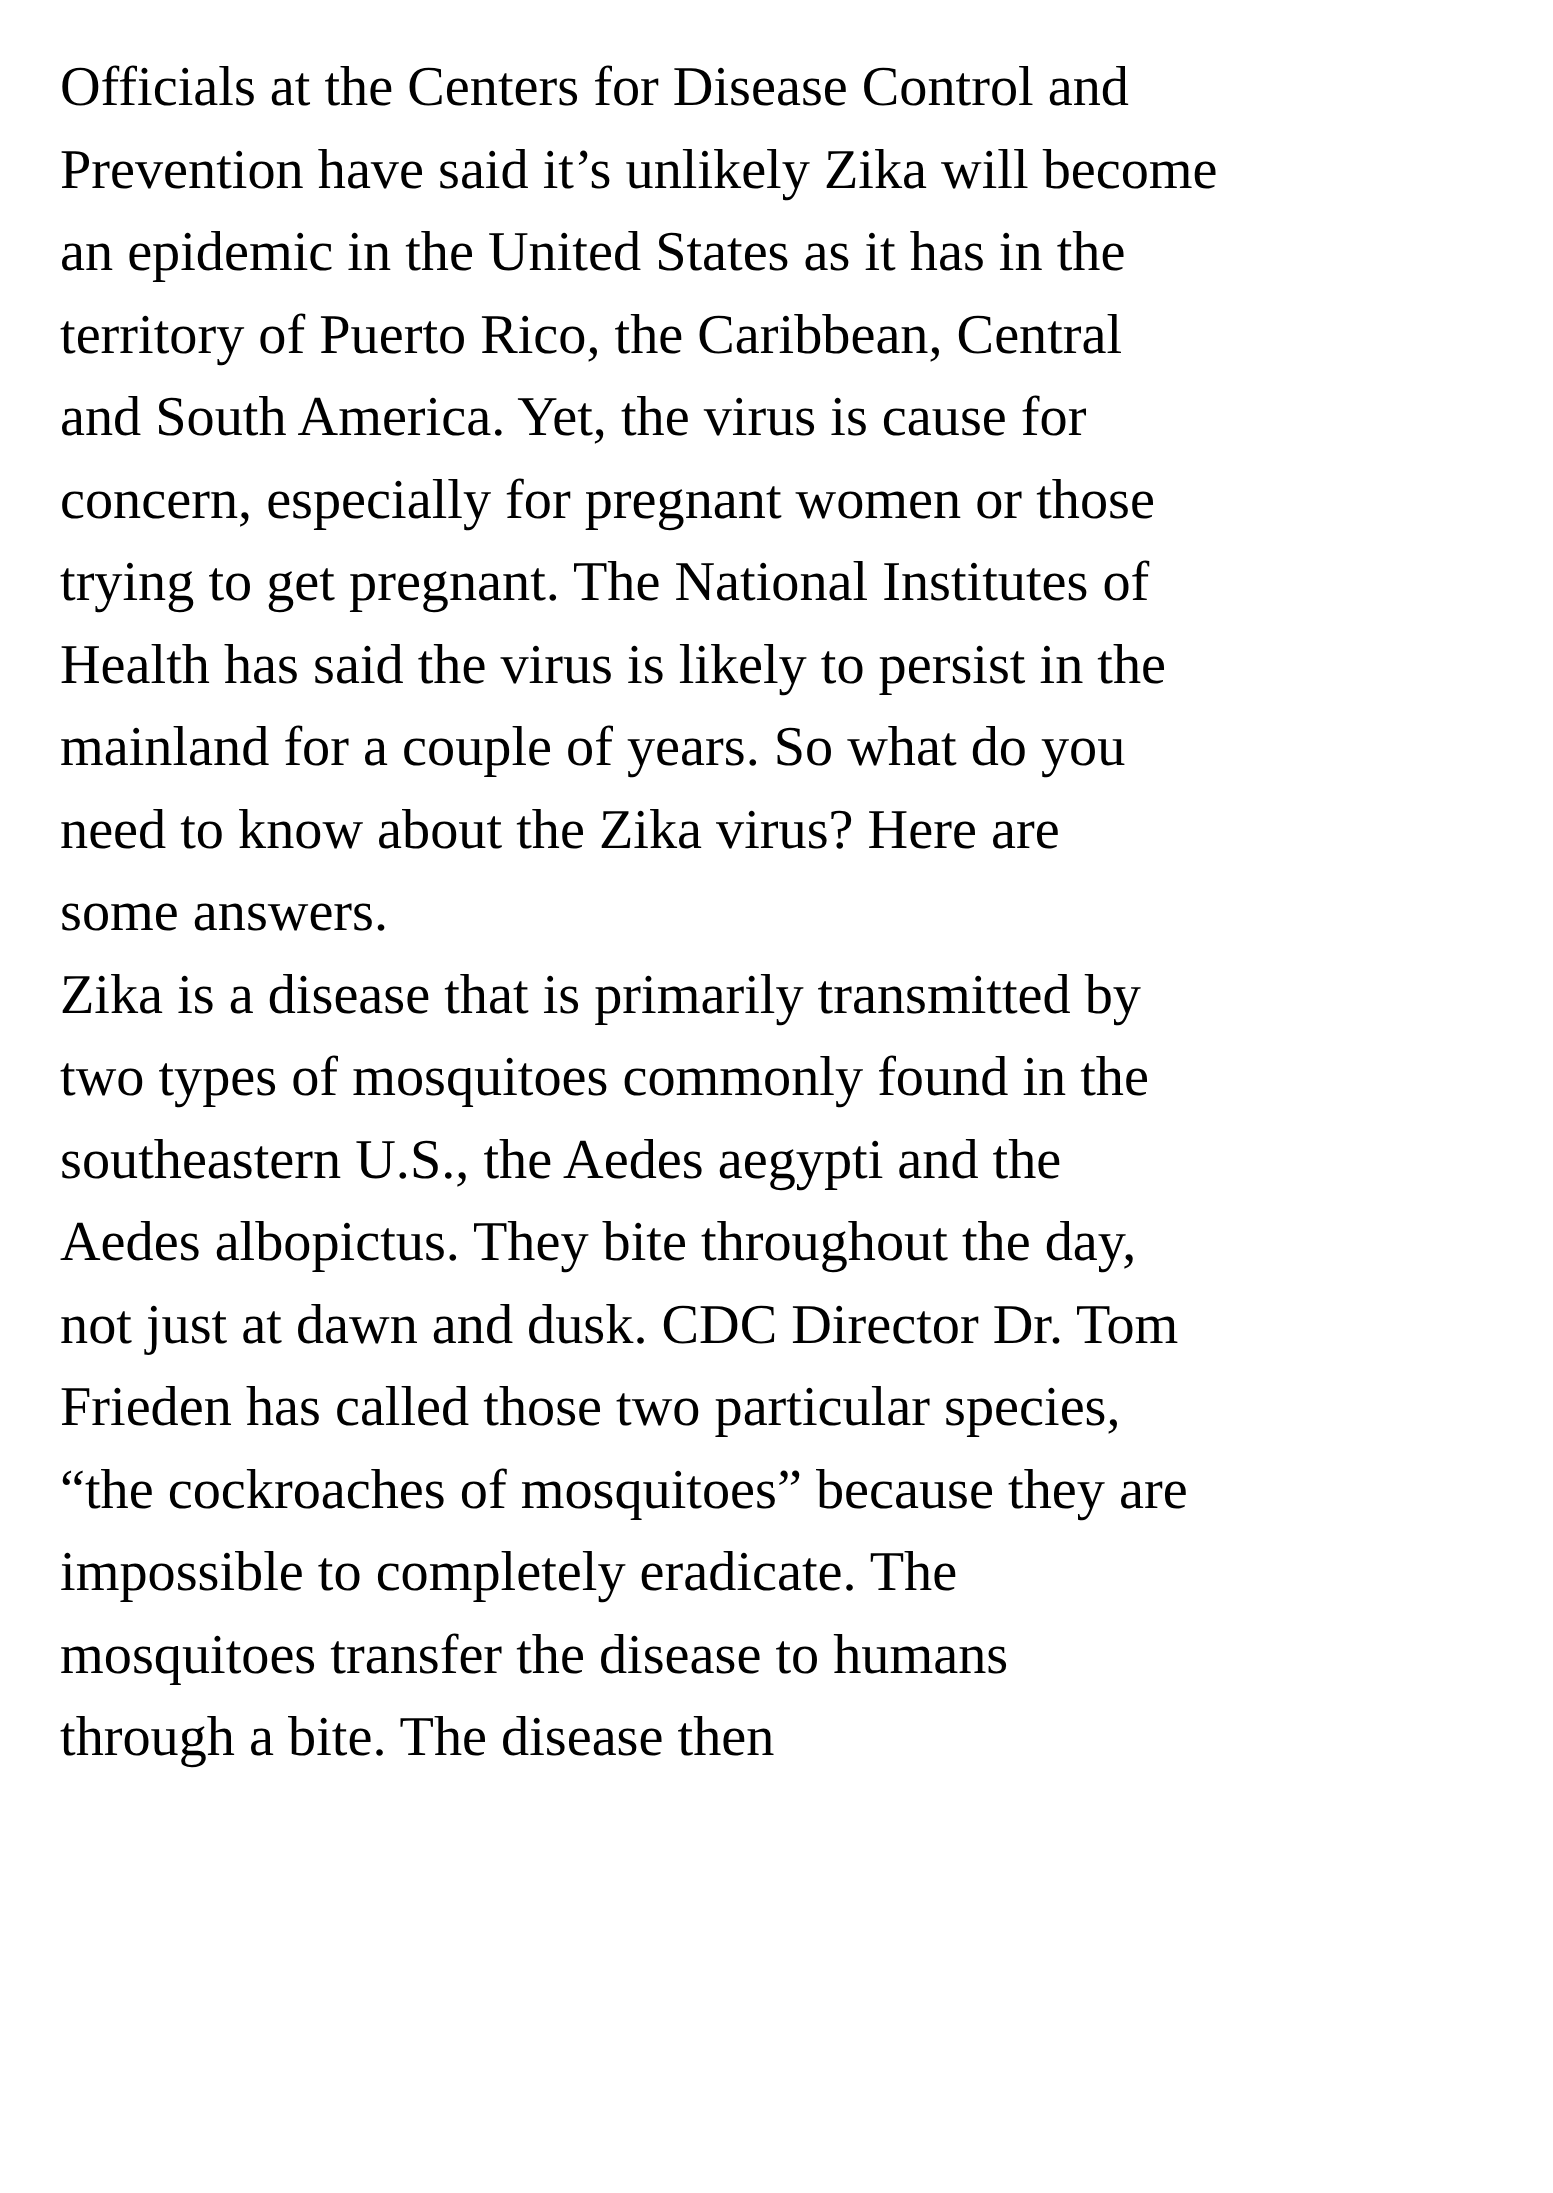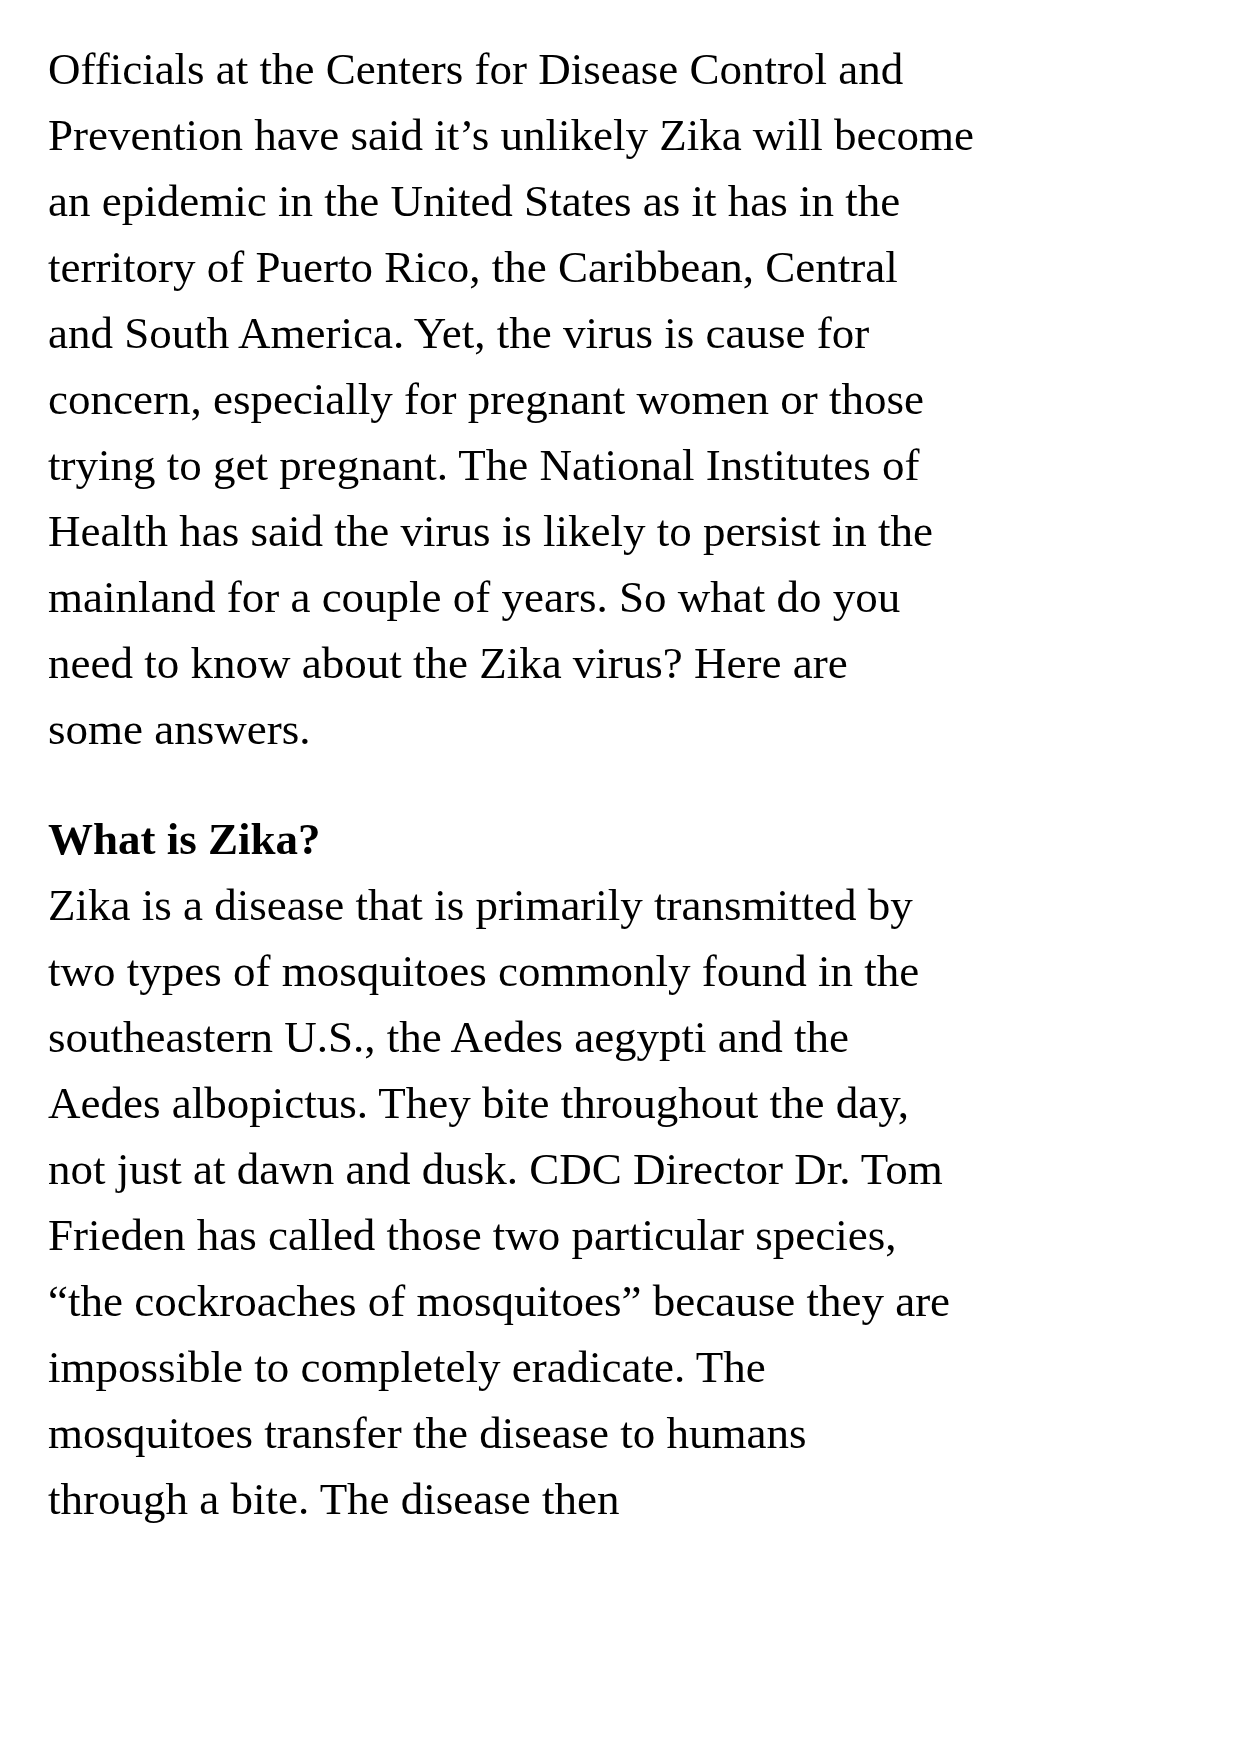--- a/index.html
+++ b/index.html
@@ -46,21 +46,20 @@
 an epidemic in the United States as it has in the
 territory of Puerto Rico, the Caribbean, Central
 and South America. Yet, the virus is cause for
 concern, especially for pregnant women or those
 trying to get pregnant. The National Institutes of
 Health has said the virus is likely to persist in the
 mainland for a couple of years. So what do you
 need to know about the Zika virus? Here are
 some answers.</p>
 
-  <h2 class="heading">What is Zika?</h2>
 
   <p class="para para-2">Zika is a disease that is primarily transmitted by
 two types of mosquitoes commonly found in the
 southeastern U.S., the Aedes aegypti and the
 Aedes albopictus. They bite throughout the day,
 not just at dawn and dusk. CDC Director Dr. Tom
 Frieden has called those two particular species,
 “the cockroaches of mosquitoes” because they are
 impossible to completely eradicate. The
 mosquitoes transfer the disease to humans

